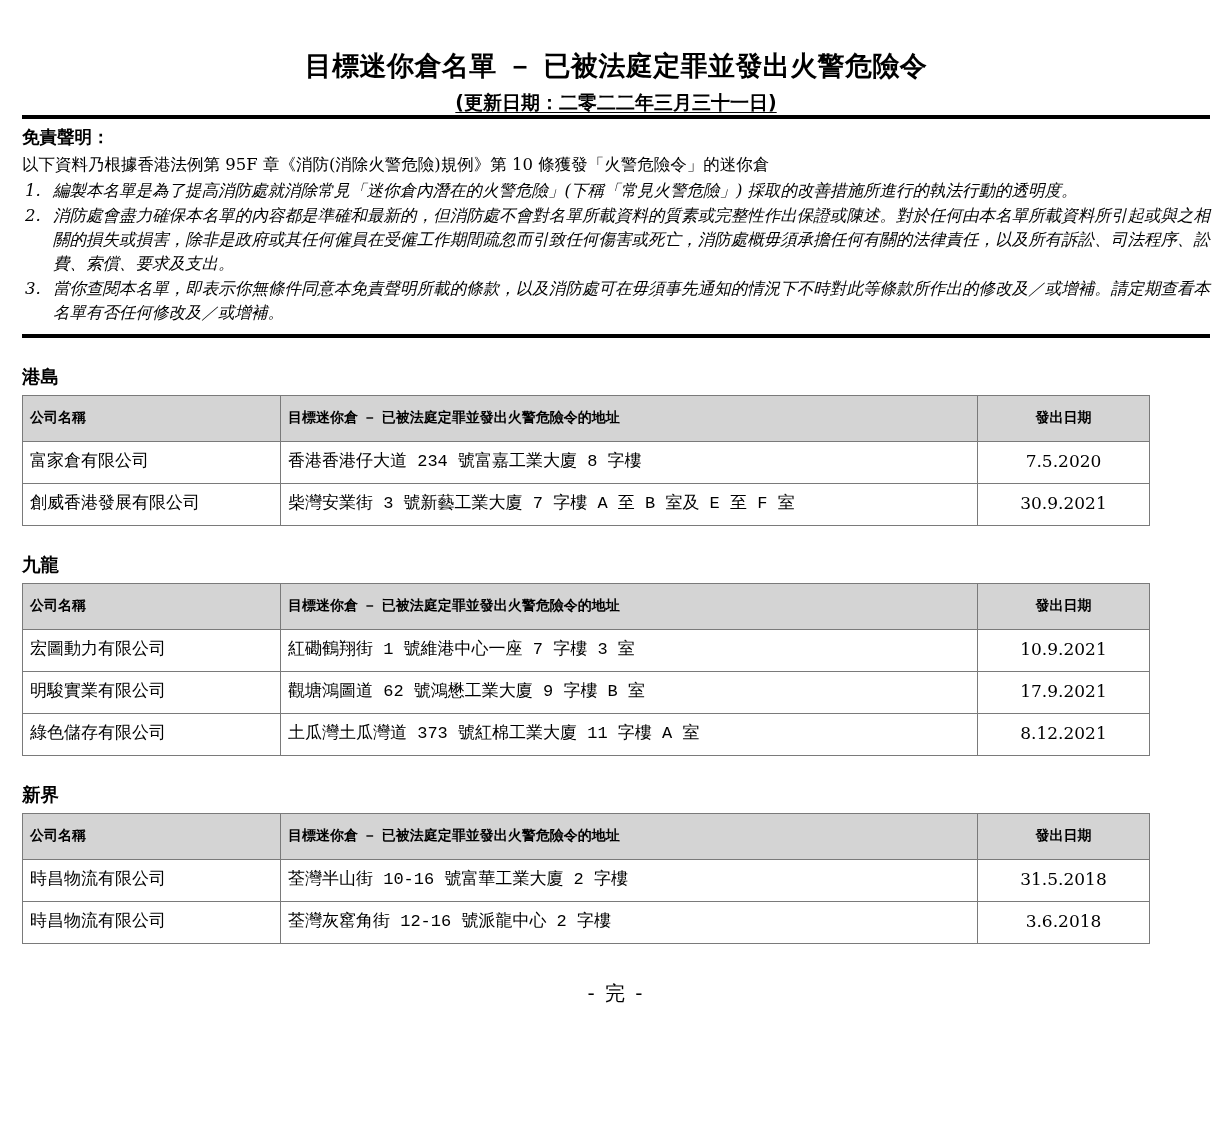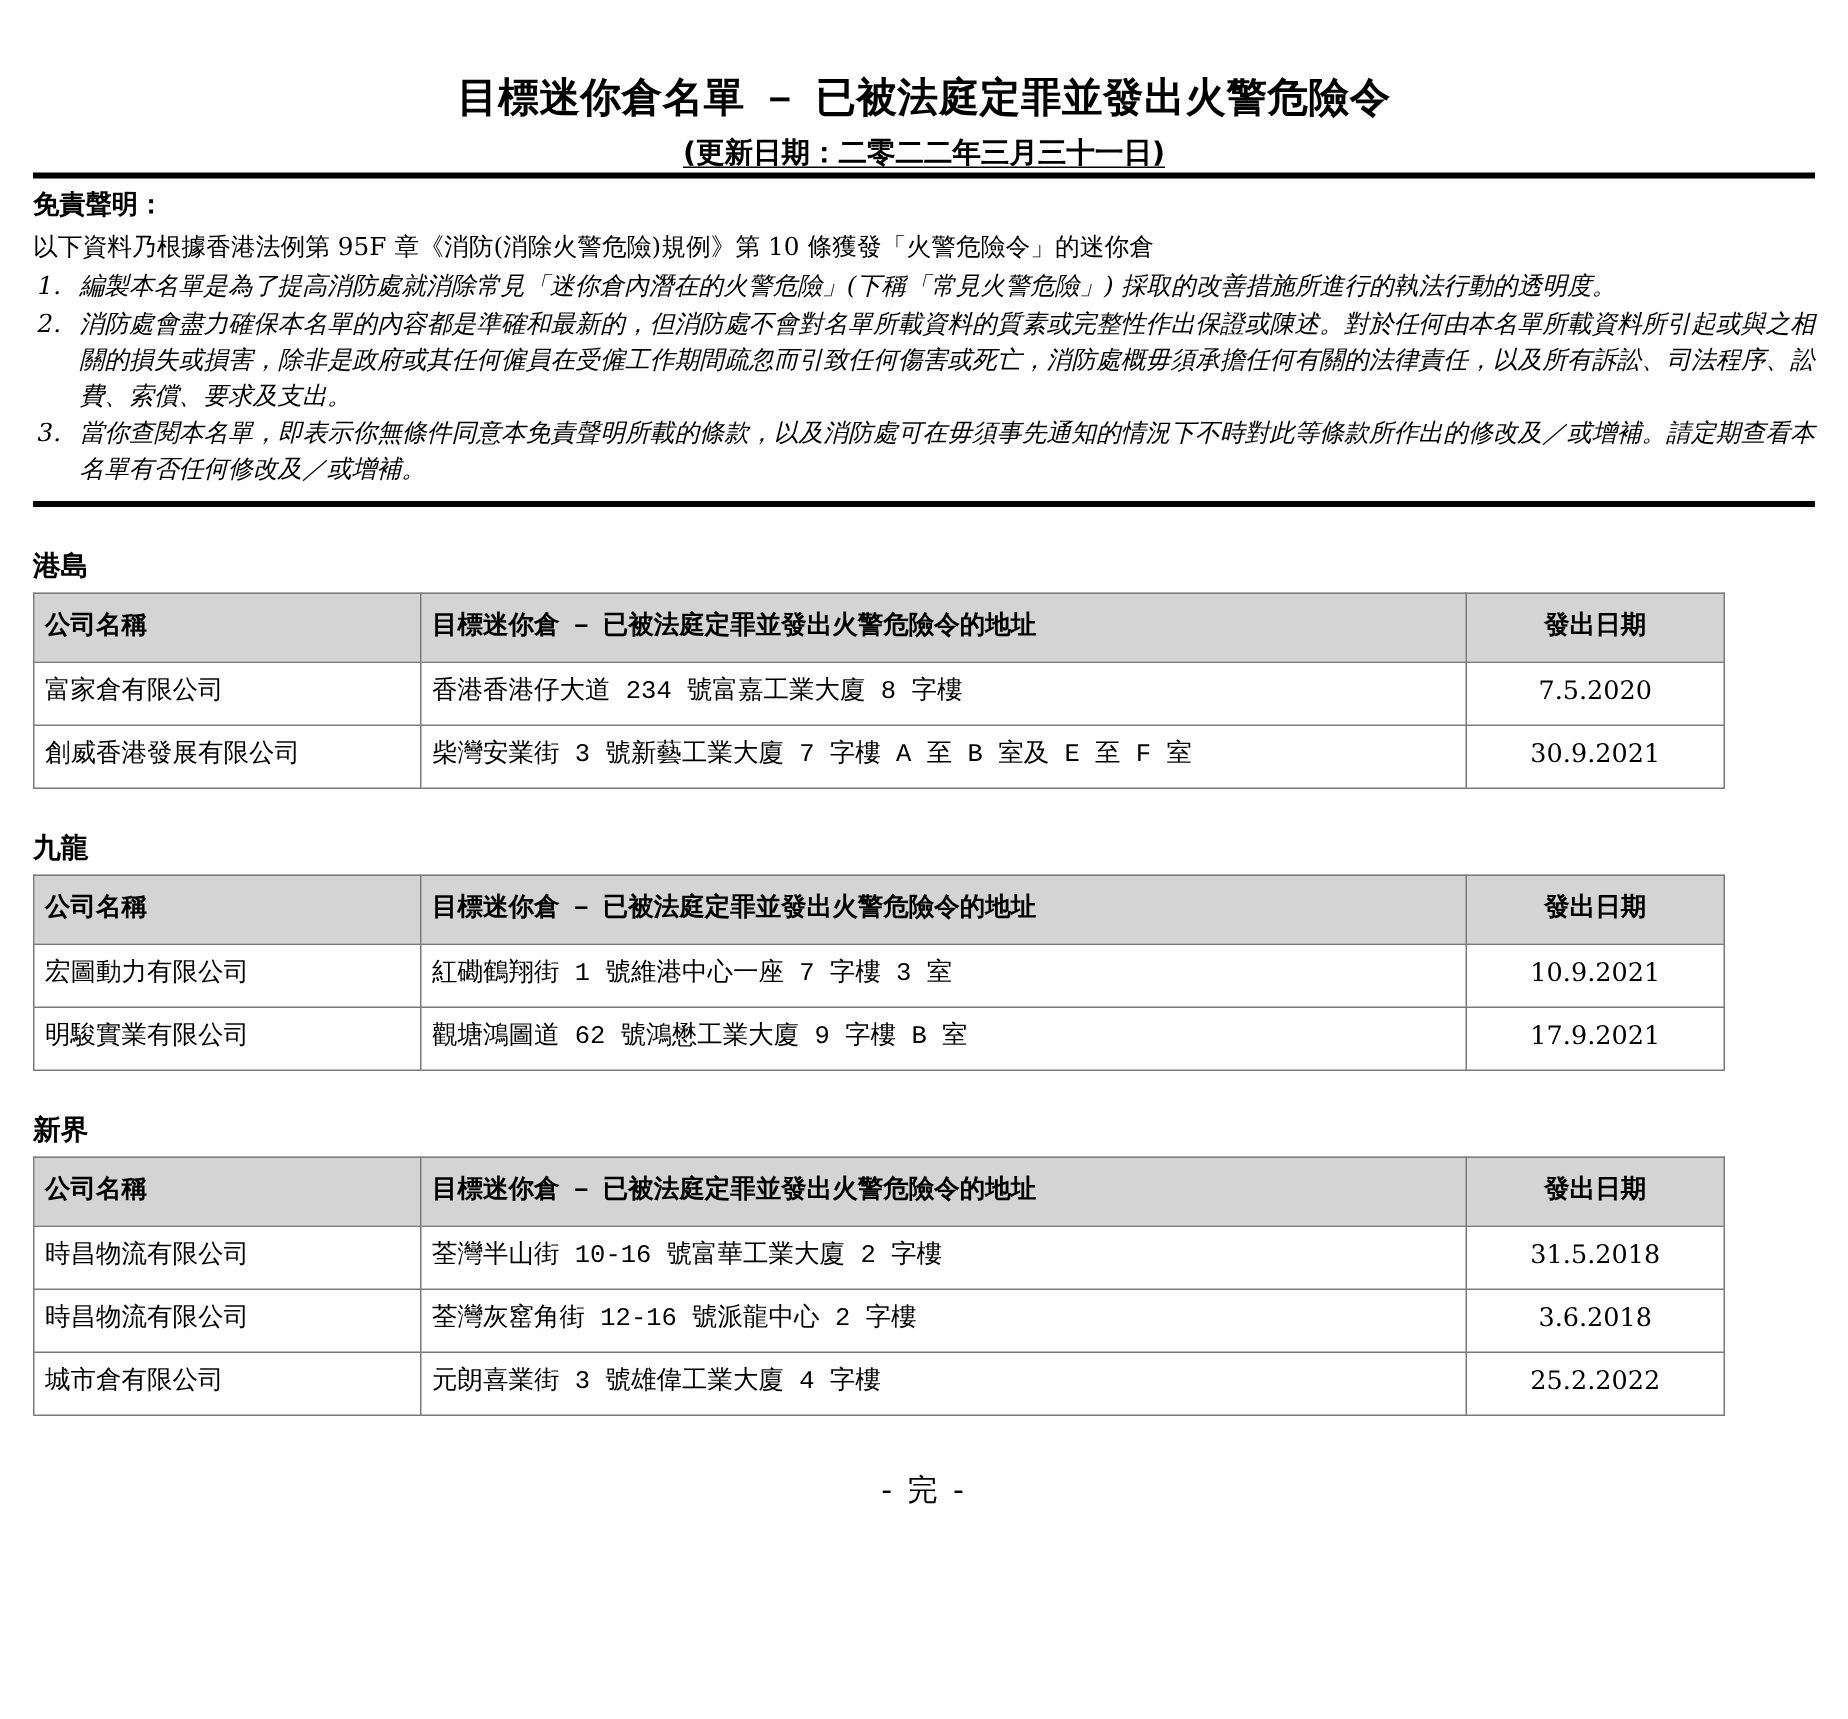--- a/index.html
+++ b/index.html
@@ -115,21 +115,21 @@
     border: 1px solid #7a7a7a;
     padding: 5px 7px 6px 7px;
     vertical-align: middle;
     line-height: 1.25;
     font-family: Liberation Mono, monospace;
   }
   table.listing thead th {
     background: #d4d4d4;
     font-family: "DejaVu Sans", "Liberation Sans", sans-serif;
     font-weight: bold;
-    font-size: 17px;
+    font-size: 14px;
     text-align: left;
     height: 34px;
   }
   table.listing thead th.th-date {
     text-align: center;
   }
   table.listing tbody td {
     background: #ffffff;
     height: 30px;
   }
@@ -221,20 +221,25 @@
         <tr>
           <td class="td-company">宏圖動力有限公司</td>
           <td class="td-address">紅磡鶴翔街 1 號維港中心一座 7 字樓 3 室</td>
           <td class="td-date">10.9.2021</td>
         </tr>
         <tr>
           <td class="td-company">明駿實業有限公司</td>
           <td class="td-address">觀塘鴻圖道 62 號鴻懋工業大廈 9 字樓 B 室</td>
           <td class="td-date">17.9.2021</td>
         </tr>
+        <tr>
+          <td class="td-company">綠色儲存有限公司</td>
+          <td class="td-address">土瓜灣土瓜灣道 373 號紅棉工業大廈 11 字樓 A 室</td>
+          <td class="td-date">8.12.2021</td>
+        </tr>
       </tbody>
     </table>
   </div>
 
   <div class="section">
     <div class="section-heading">新界</div>
     <table class="listing">
       <colgroup>
           <col class="c-company">
           <col class="c-address">
@@ -251,24 +256,19 @@
         <tr>
           <td class="td-company">時昌物流有限公司</td>
           <td class="td-address">荃灣半山街 10-16 號富華工業大廈 2 字樓</td>
           <td class="td-date">31.5.2018</td>
         </tr>
         <tr>
           <td class="td-company">時昌物流有限公司</td>
           <td class="td-address">荃灣灰窰角街 12-16 號派龍中心 2 字樓</td>
           <td class="td-date">3.6.2018</td>
         </tr>
-        <tr>
-          <td class="td-company">城市倉有限公司</td>
-          <td class="td-address">元朗喜業街 3 號雄偉工業大廈 4 字樓</td>
-          <td class="td-date">25.2.2022</td>
-        </tr>
       </tbody>
     </table>
   </div>
 
   <div class="doc-footer">- 完 -</div>
 
 </div>
 
 </body></html>

